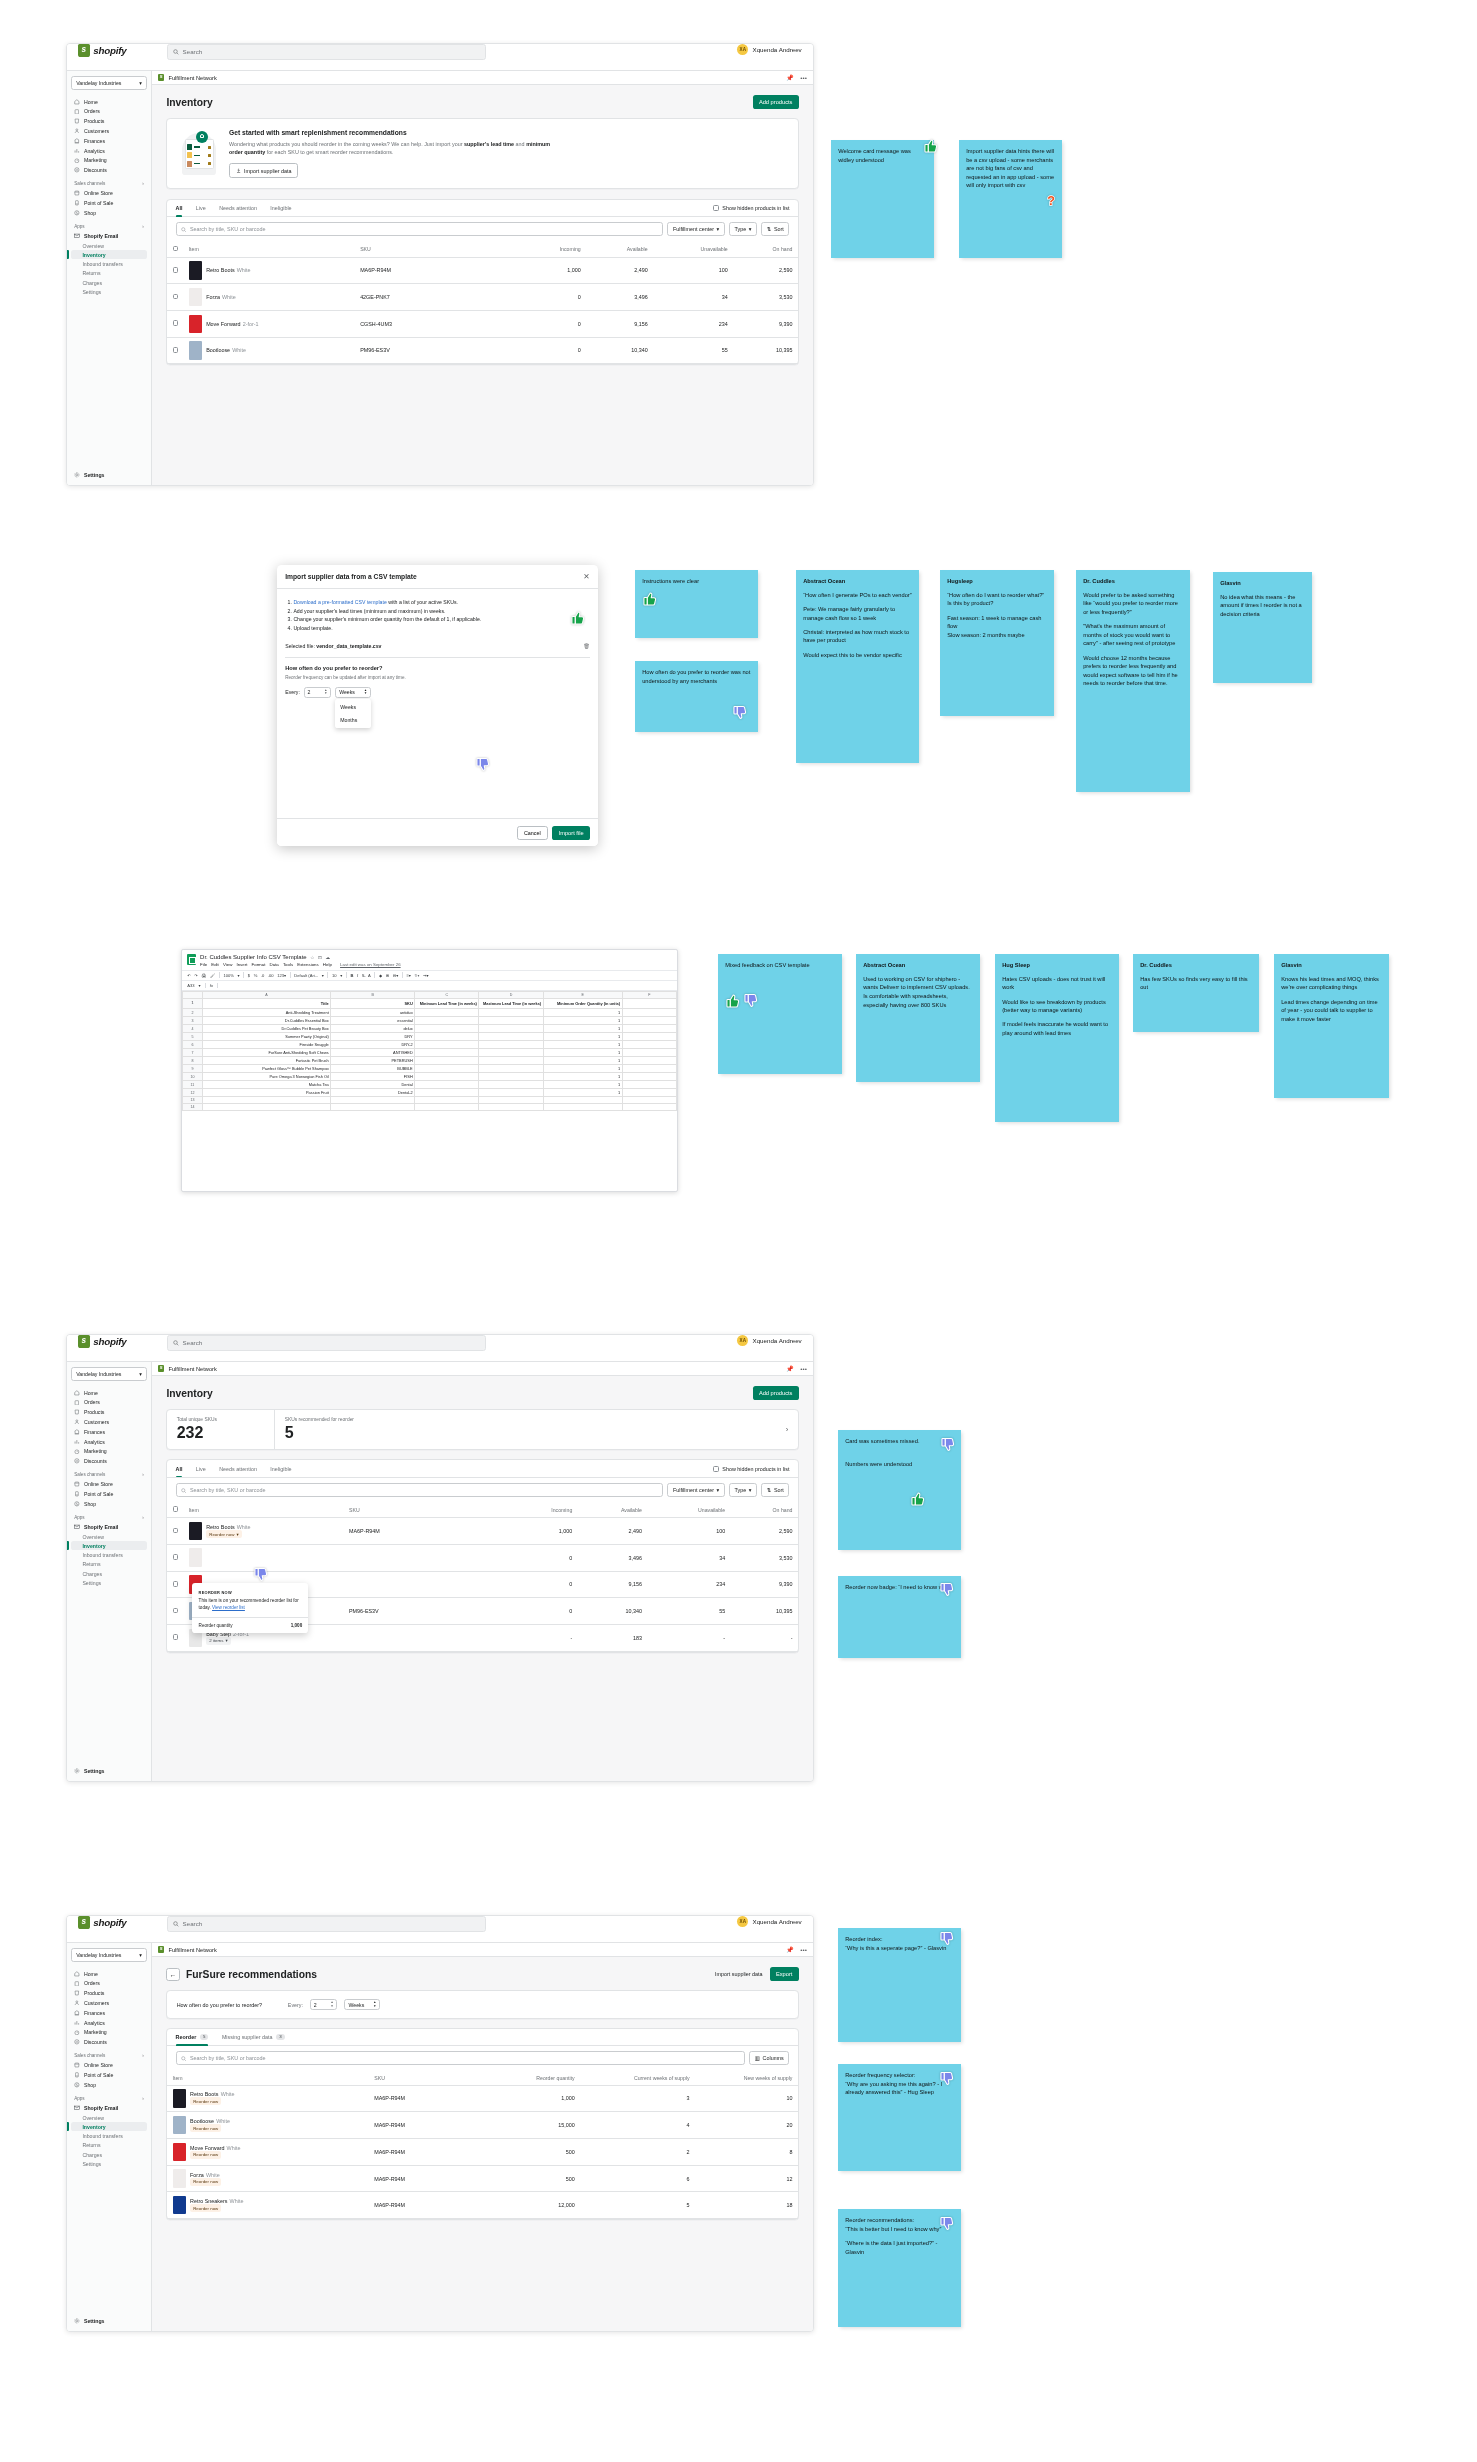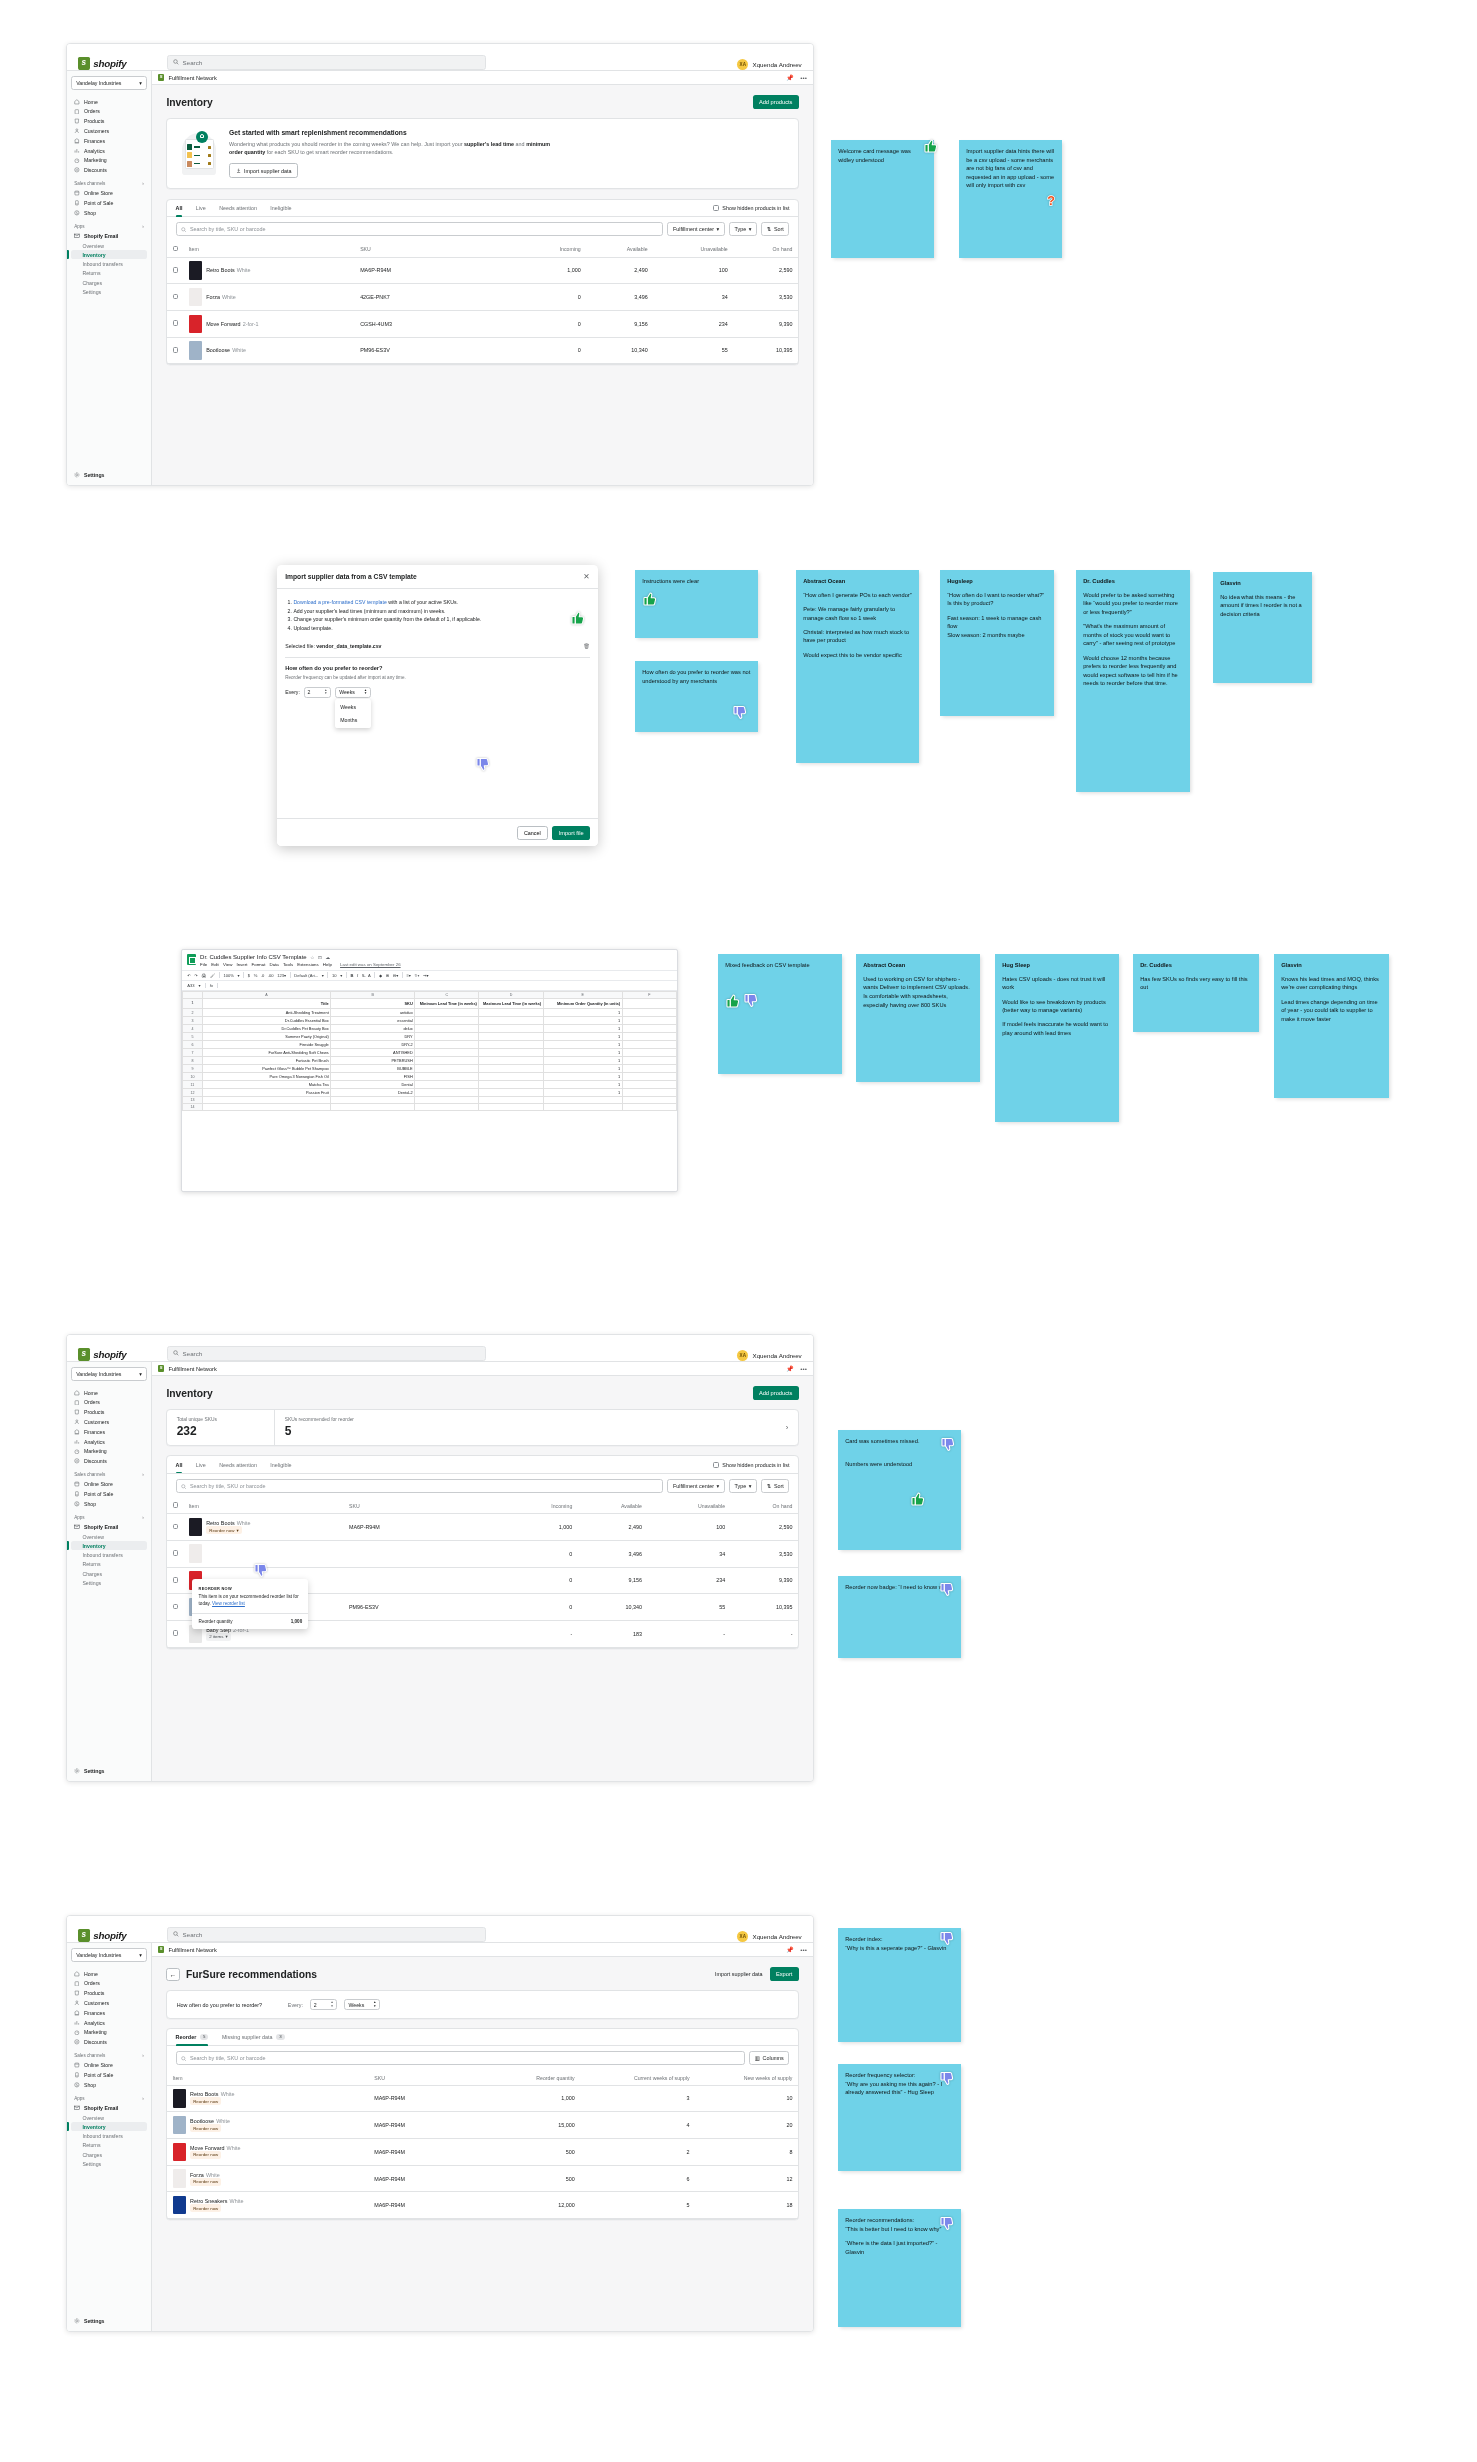--- a/index.html
+++ b/index.html
@@ -11,21 +11,21 @@
   }
   
   .win {
     position:absolute; background:#fff;
     border:0.5px solid #e1e3e5; border-radius:4.1px;
     box-shadow:0 1px 5.2px rgba(0,0,0,.10);
     overflow:hidden;
   }
   .topbar {
     height:27px; background:#fff; border-bottom:0.5px solid #e1e3e5;
-    display:flex; align-items:flex-end; padding:0 11.3px; gap:1px;
+    display:flex; align-items:flex-start; padding:0 11.3px; gap:1px;
   }
   .shopify-logo { display:flex; align-items:center; gap:3.6px; }
   .shopify-logo .bag {
     width:11.3px;height:13px;background:#5a8f2b;border-radius:1.5px 1.5px 2.6px 2.6px;
     position:relative;
   }
   .shopify-logo .bag:after{
     content:"s"; position:absolute; left:3.1px; top:0.5px; color:#fff;
     font-size:8.2px; font-style:italic; font-weight:700;
   }
@@ -102,21 +102,21 @@
   .iname{font-size:5.4px;color:#202223;}
   .ivar{font-size:5.4px;color:#8c9196;margin-left:2.1px;}
   .badge-reorder{display:inline-flex;align-items:center;gap:2.1px;background:#fdf1e6;color:#5c3b12;
     font-size:4.4px;border-radius:2.1px;padding:1.5px 3.1px;}
   .badge-items{display:inline-flex;align-items:center;gap:2.1px;background:#f1f2f3;color:#42474b;
     font-size:4.4px;border-radius:2.1px;padding:1.5px 3.1px;}
   
   .statcard{display:flex;align-items:center;}
   .stat{padding:7.2px 9.3px;flex:0 0 auto;}
   .stat .lbl{font-size:4.9px;color:#6d7175;margin-bottom:2.1px;}
-  .stat .val{font-size:12px;font-weight:600;color:#202223;}
+  .stat .val{font-size:16px;font-weight:600;color:#202223;}
   
   .note{
     position:absolute;background:#6fd2e8;
     box-shadow:1.5px 2.1px 3.6px rgba(0,0,0,.13);
     padding:7.2px 7.2px 7.2px 7.2px;
     font-size:5.7px;line-height:1.5;color:#0f1416;
     font-family:"Liberation Sans", sans-serif;
   }
   .note b{display:block;margin-bottom:5.2px;font-weight:700;}
   .note p{margin-bottom:5.7px;}

